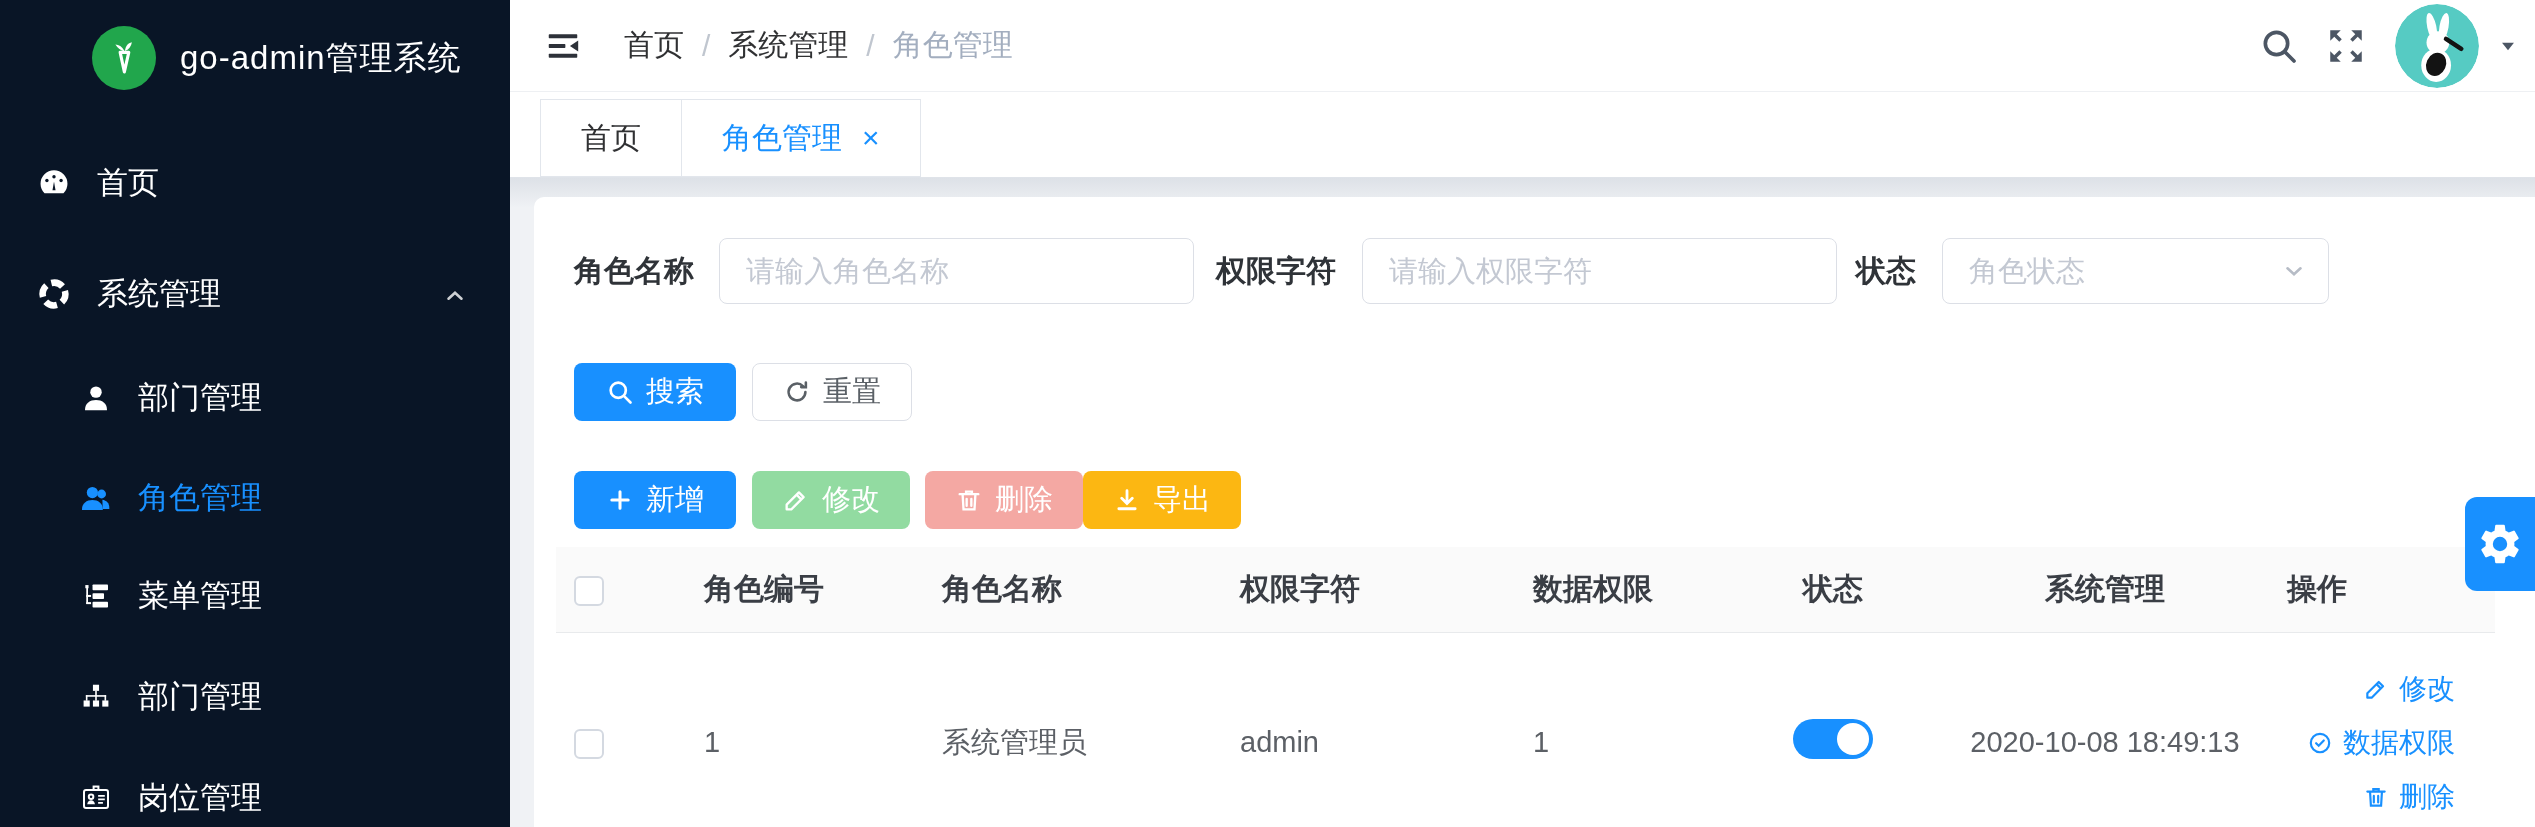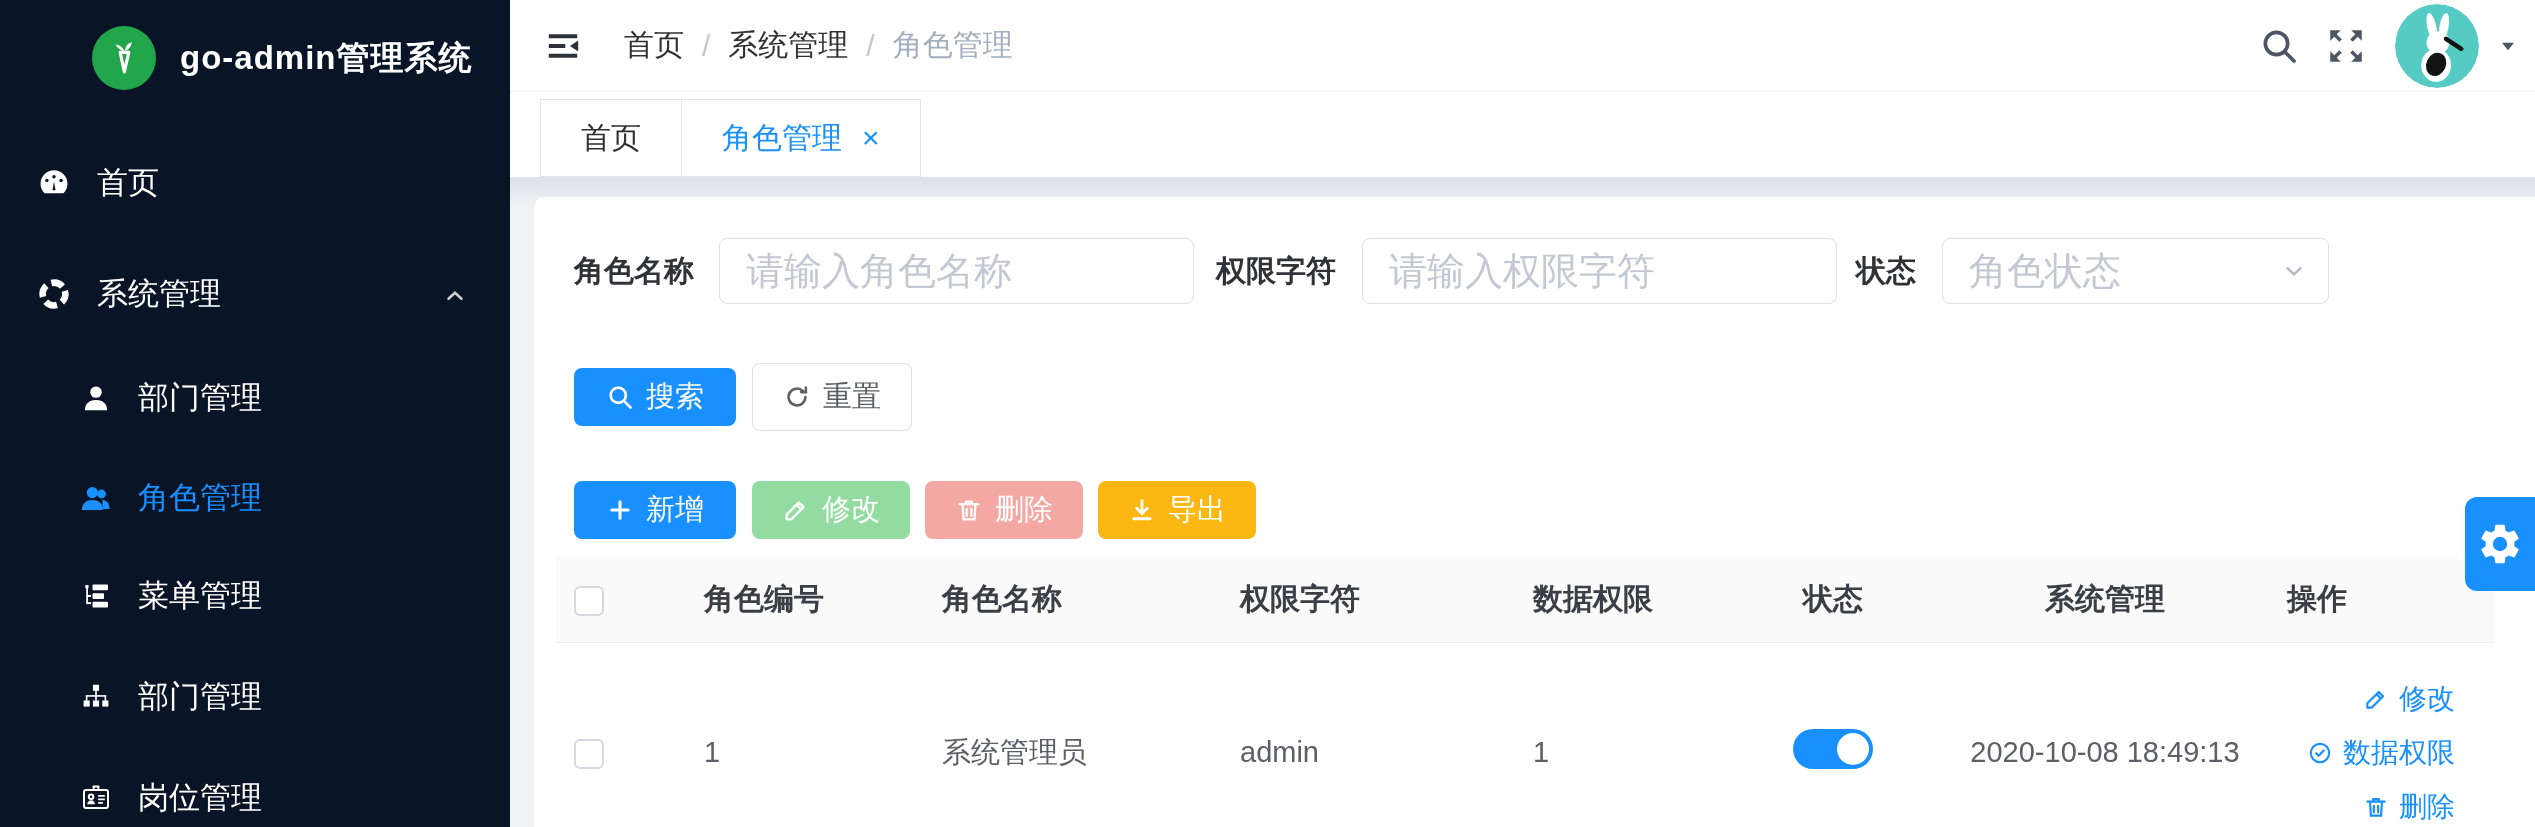--- a/index.html
+++ b/index.html
@@ -5,21 +5,21 @@
   * { margin:0; padding:0; box-sizing:border-box; }
   html,body { width:2535px; height:827px; overflow:hidden;
     font-family:"Liberation Sans","DejaVu Sans",sans-serif; background:#f0f2f5; }
   .app { position:relative; width:2535px; height:827px; }
 
   
   .sidebar { position:absolute; left:0; top:0; width:510px; height:827px; background:#091526; }
   .logo { position:absolute; left:92px; top:26px; display:flex; align-items:center; cursor:pointer; }
   .logo-badge { width:64px; height:64px; border-radius:50%; background:#21a64c; display:flex; align-items:center; justify-content:center; }
   .logo-badge svg { width:44px; height:44px; }
-  .logo-title { margin-left:24px; color:#fff; font-size:33px; font-weight:bold; letter-spacing:1px; }
+  .logo-title { margin-left:24px; color:#fff; font-size:33px; font-weight:normal; letter-spacing:1px; }
   .mi { position:absolute; left:0; width:510px; height:62px; display:flex; align-items:center; color:#fff; font-size:31px; cursor:pointer; }
   .mi .mic { width:34px; height:34px; margin-left:37px; display:flex; align-items:center; justify-content:center; flex:none; }
   .mi .mic svg { width:34px; height:34px; }
   .mi.sub .mic { margin-left:80px; width:32px; height:32px; }
   .mi .mil { margin-left:26px; white-space:nowrap; }
   .mi.active { color:#1890ff; }
   .mi .chev { position:absolute; right:42px; width:26px; height:26px; }
 
   
   .main { position:absolute; left:510px; top:0; right:0; height:827px; }
@@ -43,37 +43,37 @@
   .tag.active { color:#1890ff; }
   .tag .x { margin-left:20px; font-size:30px; color:#1890ff; line-height:1; cursor:pointer; }
 
   .content { height:649px; padding:19px 0 0 24px;
     background:linear-gradient(180deg,#dde1e7 0px,#f0f2f5 30px); }
   .card { background:#fff; border-radius:10px 0 0 0; height:700px; padding:40px 40px 0 40px; overflow:hidden; }
 
   
   .frow { display:flex; align-items:center; height:68px; }
   .frow label { font-size:30px; font-weight:bold; color:#2f3338; white-space:nowrap; }
-  .inp, .sel { width:475px; height:66px; border:1px solid #dcdfe6; border-radius:8px; font-size:38px;
+  .inp, .sel { width:475px; height:66px; border:1px solid #dcdfe6; border-radius:8px; font-size:29px;
     color:#606266; padding:0 26px; outline:none; background:#fff; font-family:inherit; }
   .inp::placeholder, .sel::placeholder { color:#c3c8d2; }
   .selwrap { position:relative; width:387px; }
   .selwrap .sel { width:100%; cursor:pointer; }
   .selwrap .chevd { position:absolute; right:22px; top:20px; width:26px; height:26px; pointer-events:none; }
 
   .srow { margin-top:58px; display:flex; align-items:center; }
   .btn { display:flex; align-items:center; justify-content:center; border:none; border-radius:8px;
     font-size:29px; cursor:pointer; font-family:inherit; white-space:nowrap; }
   .btn svg { margin-right:12px; }
   .btn.primary { background:#1890ff; color:#fff; height:58px; padding:0 32px; }
-  .btn.plain { background:#fff; color:#5a6066; height:68px; padding:0 30px; border:1px solid #dcdfe6; margin-left:16px; }
+  .btn.plain { background:#fff; color:#5a6066; height:58px; padding:0 30px; border:1px solid #dcdfe6; margin-left:16px; }
   .trow { margin-top:50px; display:flex; align-items:flex-end; }
   .btn.green { background:#92dba1; color:#fff; height:58px; padding:0 30px; margin-left:16px; }
   .btn.red { background:#f4a8a3; color:#fff; height:58px; padding:0 30px; margin-left:15px; }
-  .btn.yellow { background:#fcb712; color:#fff; height:58px; padding:0 30px; margin-left:15px; }
+  .btn.yellow { background:#fcb712; color:#fff; height:58px; padding:0 30px; }
 
   
   .twrap { margin:18px 0 0 -18px; width:1939px; }
   table { border-collapse:collapse; table-layout:fixed; width:1939px; }
   thead th { background:#fafafa; height:85px; font-size:30px; font-weight:bold; color:#3a3e45;
     text-align:left; border-bottom:1px solid #e8eaec; }
   tbody td { height:220px; font-size:29px; color:#5c6066; vertical-align:middle; }
   .c-center { text-align:center; }
   .c-right { text-align:left; padding-right:40px; }
   .cb { display:inline-block; width:30px; height:30px; border:2px solid #d4d9e1; border-radius:6px; background:#fff;

